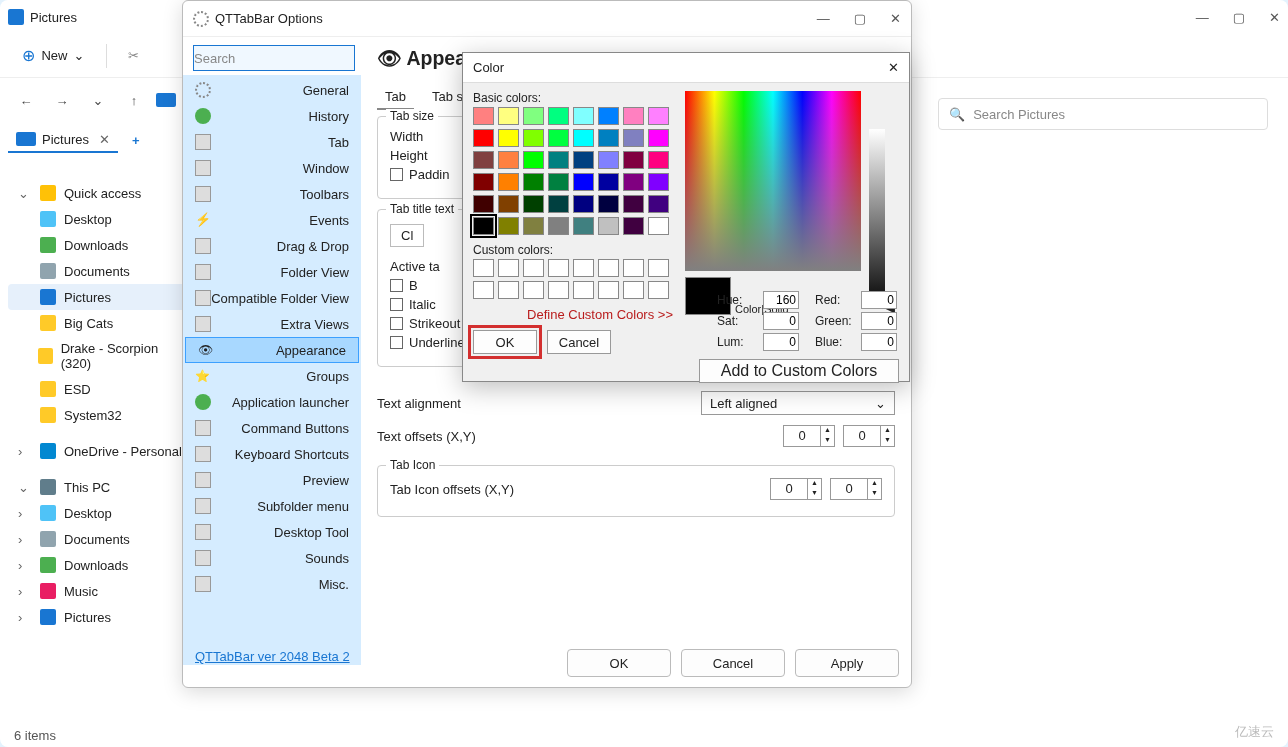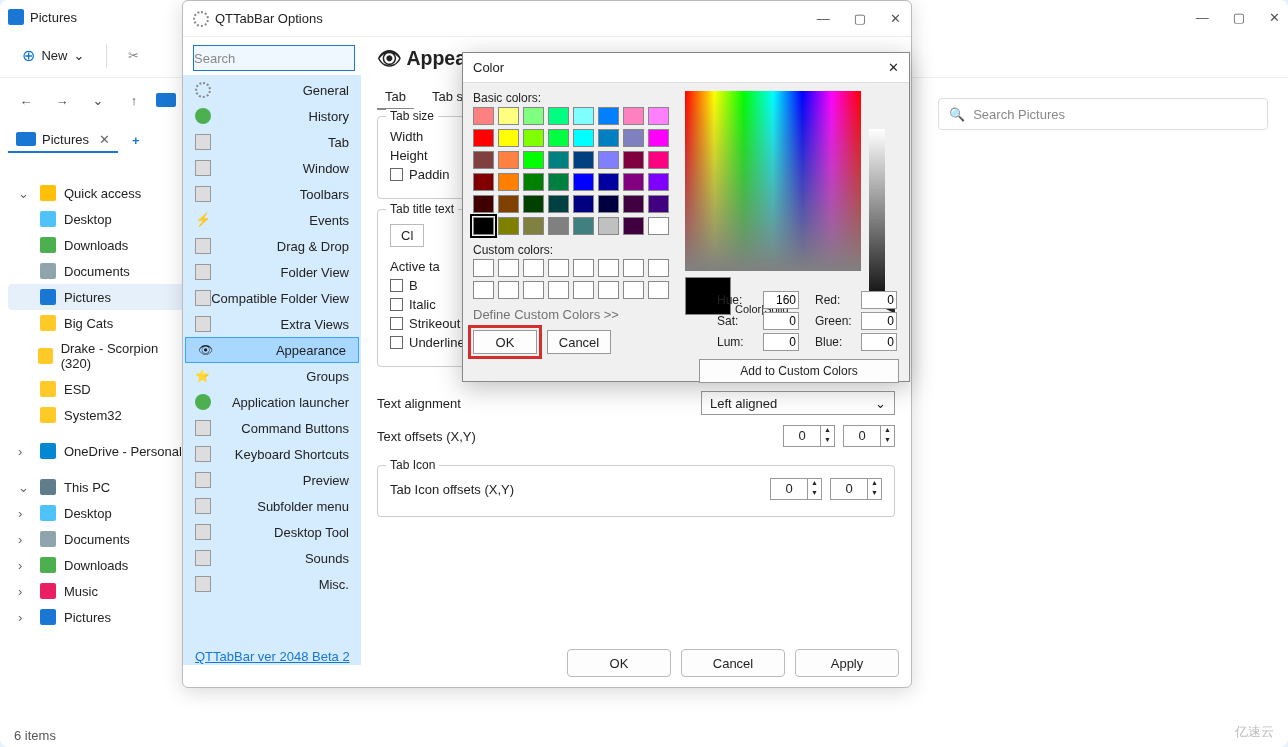--- a/index.html
+++ b/index.html
@@ -91,34 +91,34 @@
 .inactive-box .sw { width: 14px; height: 14px; border: 1px solid #333; background: #fff; }
 
 
 .colordlg { position: absolute; top: 52px; left: 462px; width: 448px; height: 330px; background: #f0f0f0; border: 1px solid #888; box-shadow: 0 6px 24px rgba(0,0,0,0.25); }
 .colordlg-title { height: 30px; background: #fff; display: flex; align-items: center; padding: 0 10px; justify-content: space-between; border-bottom: 1px solid #ddd; }
 .colordlg-body { padding: 8px 10px; display: flex; gap: 12px; }
 .color-left { width: 200px; }
 .swatch-grid { display: grid; grid-template-columns: repeat(8, 21px); gap: 4px; margin-bottom: 8px; }
 .swatch { width: 21px; height: 18px; border: 1px solid #888; }
 .swatch.sel { outline: 2px solid #000; outline-offset: 1px; }
-.define-link { color: #737373; text-align: left; display: block; }
+.define-link { color: #b91c1c; text-align: right; display: block; }
 .cbtn-row { display: flex; gap: 10px; margin-top: 8px; }
 .cbtn { width: 64px; height: 24px; border: 1px solid #999; background: #fdfdfd; display: flex; align-items: center; justify-content: center; }
 .cbtn.ok { outline: 3px solid #d32f2f; outline-offset: 2px; }
 
 .color-right { flex: 1; }
 .gradient { width: 176px; height: 180px; background: linear-gradient(to bottom, rgba(128,128,128,0) 0%, #808080 100%), linear-gradient(to right, red, yellow, lime, cyan, blue, magenta, red); position: relative; }
 .lum-bar { width: 16px; height: 180px; background: linear-gradient(#fff, #000); position: absolute; right: 14px; top: 38px; }
 .lum-arrow { position: absolute; right: 4px; top: 210px; font-size: 12px; }
 .color-solid { display: flex; gap: 4px; align-items: flex-end; margin-top: 6px; }
 .color-solid .cs { width: 46px; height: 38px; background: #000; border: 1px solid #888; }
 .hsv-grid { display: grid; grid-template-columns: 32px 38px 32px 38px; gap: 3px 14px; font-size: 12px; margin-top: 4px; align-items: center; }
 .hsv-grid input { width: 36px; height: 18px; border: 1px solid #999; text-align: right; padding-right: 2px; font-size: 12px; }
-.add-custom { width: 200px; height: 24px; border: 1px solid #999; background: #fdfdfd; display: flex; align-items: center; justify-content: center; margin-top: 6px; font-size: 12px; }
+.add-custom { width: 200px; height: 24px; border: 1px solid #999; background: #fdfdfd; display: flex; align-items: center; justify-content: center; margin-top: 6px; font-size: 16px; }
 .clbl { font-size: 12px; margin-bottom: 2px; display: block; }
 </style>
 </head>
 <body>
 
 <div class="explorer">
   <div class="explorer-titlebar">
     <span class="ticon"></span>
     <span>Pictures</span>
     <div class="win-controls">

